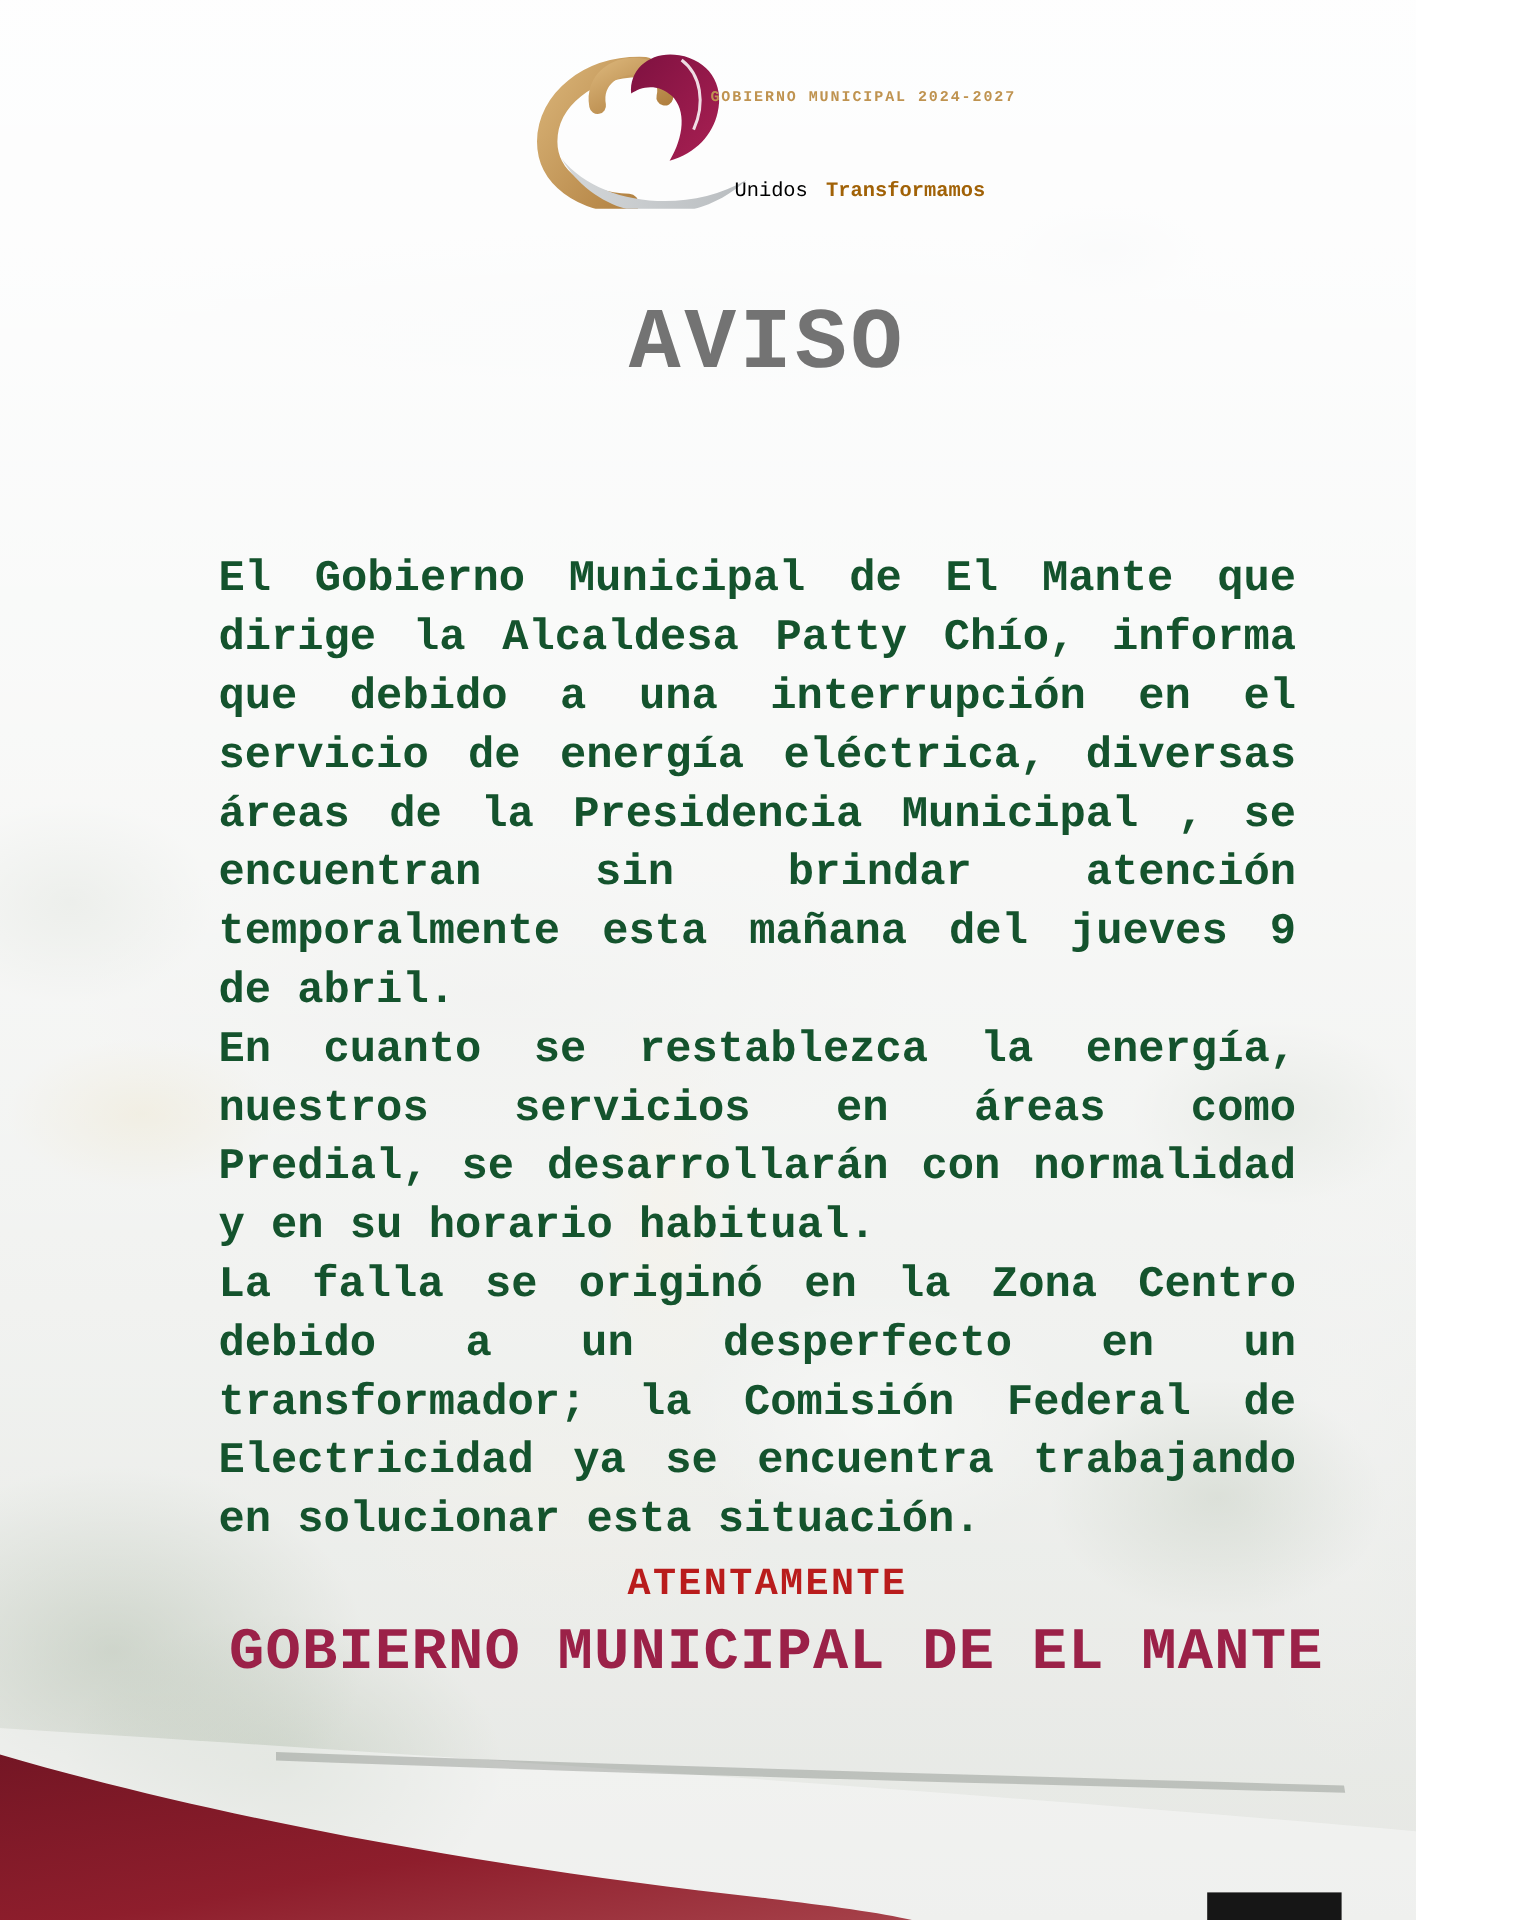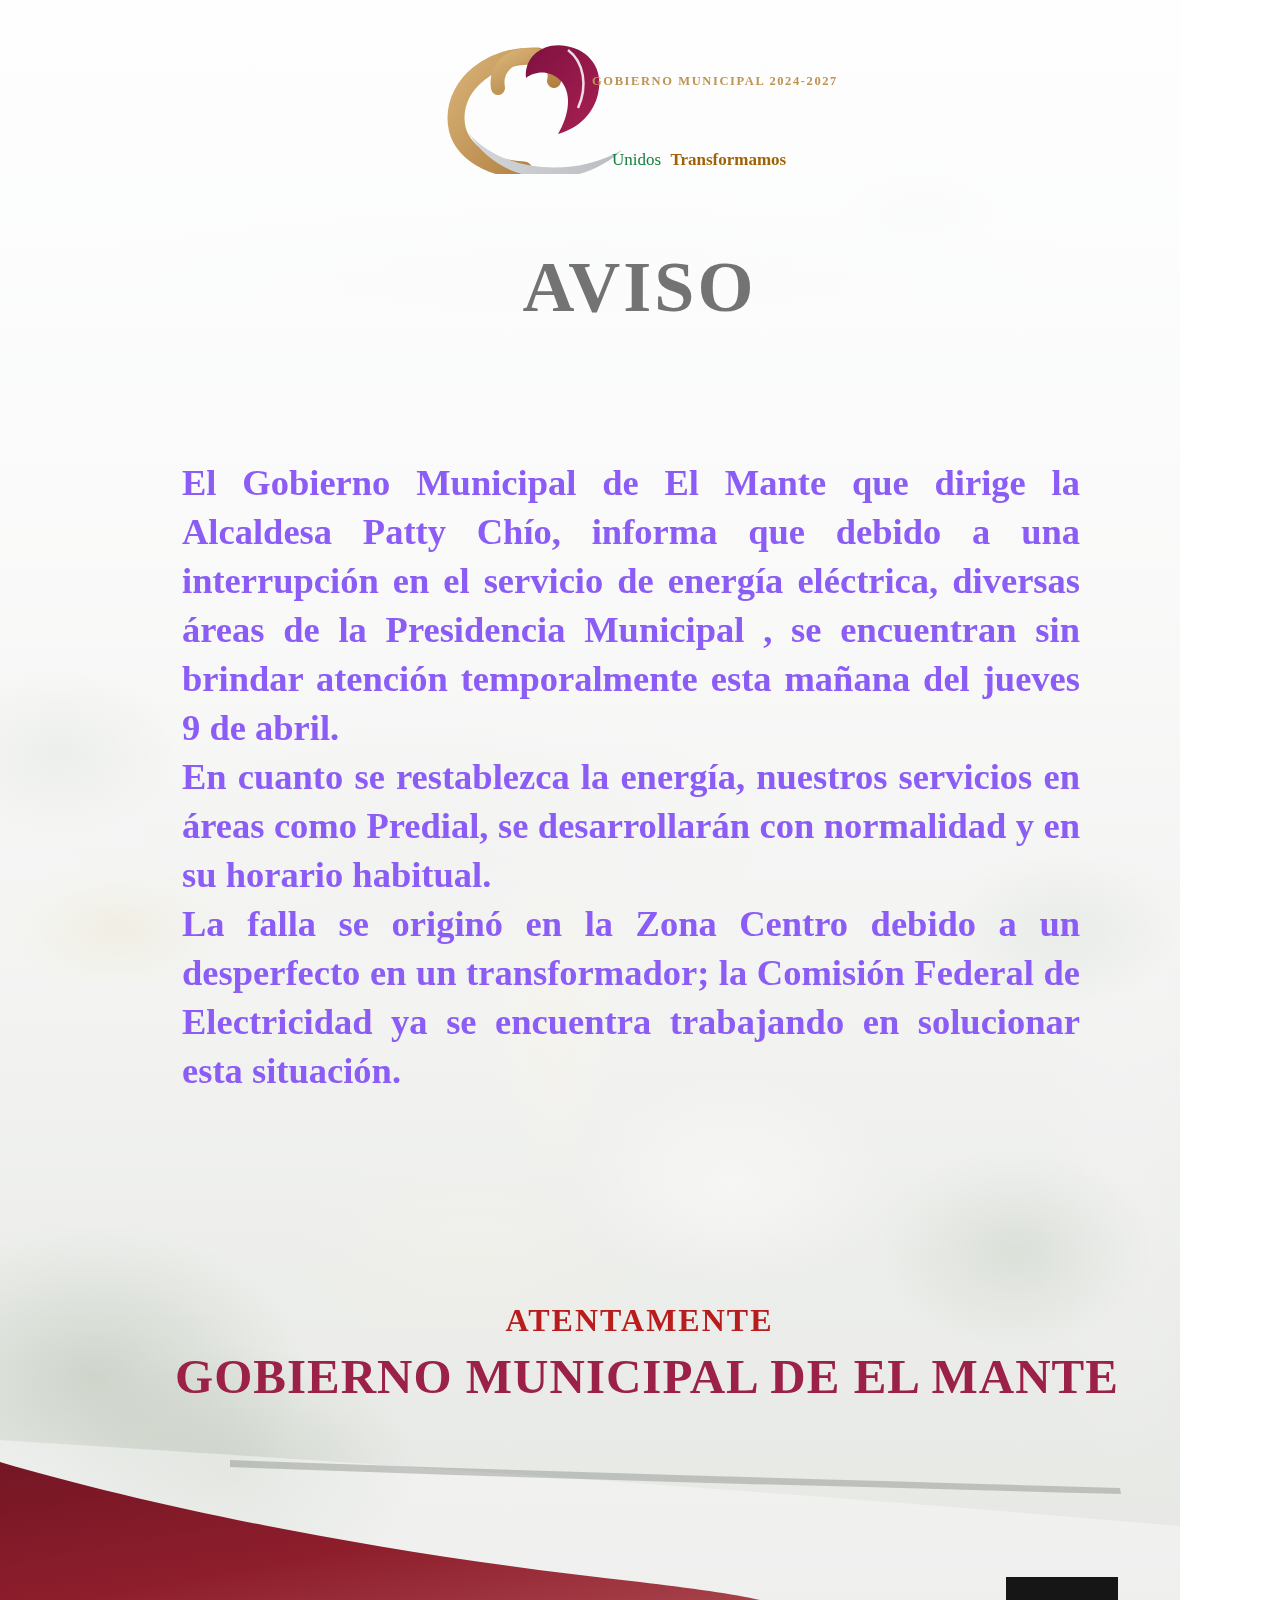--- a/index.html
+++ b/index.html
@@ -1,20 +1,20 @@
 <!DOCTYPE html>
 <html lang="es"><head>
 <meta charset="utf-8">
 <style>
   html,body{margin:0;padding:0;background:#ffffff;}
   .canvas{
     position:relative;
     width:1180px;height:1600px;
     overflow:hidden;
-    font-family:Liberation Serif, serif;
+    font-family:Liberation Mono, monospace;
     background:#eef0f0;
   }
   
   .bg-photo{
     position:absolute;inset:0;
     background-image:
       radial-gradient(ellipse 130px 60px  at 78% 13%, rgba(150,162,168,0.30), transparent 65%),
       radial-gradient(ellipse 700px 90px  at 50% 16%, rgba(185,195,195,0.28), transparent 70%),
       radial-gradient(ellipse 500px 200px at 35% 52%, rgba(200,202,196,0.35), transparent 70%),
       radial-gradient(ellipse 160px 90px  at 10% 58%, rgba(205,185,120,0.45), transparent 70%),
@@ -49,35 +49,35 @@
     position:absolute;left:152px;top:36px;width:220px;
     font-size:12.5px;font-weight:700;letter-spacing:1.6px;
     color:#BF9350;white-space:nowrap;
   }
   .wordmark{
     position:absolute;left:103px;top:50px;
     font-size:60px;font-weight:800;letter-spacing:2px;
     color:#9B1C4B;white-space:nowrap;
   }
   .slogan{position:absolute;left:172px;top:112px;font-size:17px;white-space:nowrap;}
-  .slogan .prefix{color:#15803d;font-weight:400;}
+  .slogan .prefix{color:#000000;font-weight:400;}
   .slogan .emphasis{color:#a16207;font-weight:800;margin-left:5px;}
   
   .title-block{position:absolute;left:0;top:252px;width:1279px;text-align:center;}
   .title{
     margin:0;font-size:72px;line-height:70px;font-weight:800;
     letter-spacing:3px;color:#737373;
   }
   .subtitle{
     margin:10px 0 0 0;font-size:50px;line-height:56px;font-weight:800;
     letter-spacing:0.5px;color:#9B2148;
   }
   .body-text{
     position:absolute;left:182px;top:458px;width:898px;
-    font-size:36.5px;line-height:49px;font-weight:700;color:#8b5cf6;
+    font-size:36.5px;line-height:49px;font-weight:700;color:#14532d;
     text-align:justify;
   }
   .body-text p{margin:0;}
   .closing-block{position:absolute;left:0;top:1298px;width:1279px;text-align:center;}
   .closing{
     margin:0;font-size:32px;line-height:44px;font-weight:800;
     letter-spacing:2px;color:#b91c1c;
   }
   .signature{
     margin:8px 0 0 15px;font-size:49px;line-height:54px;font-weight:800;

